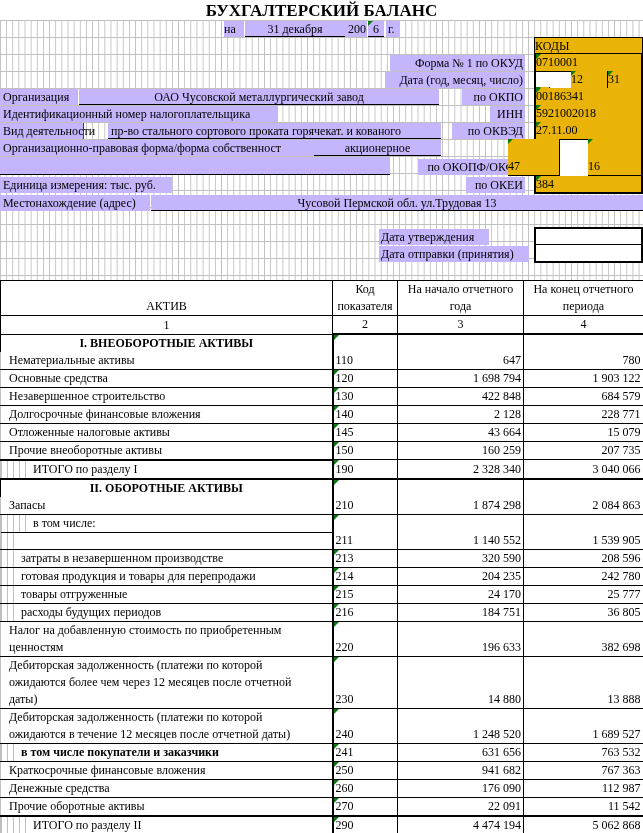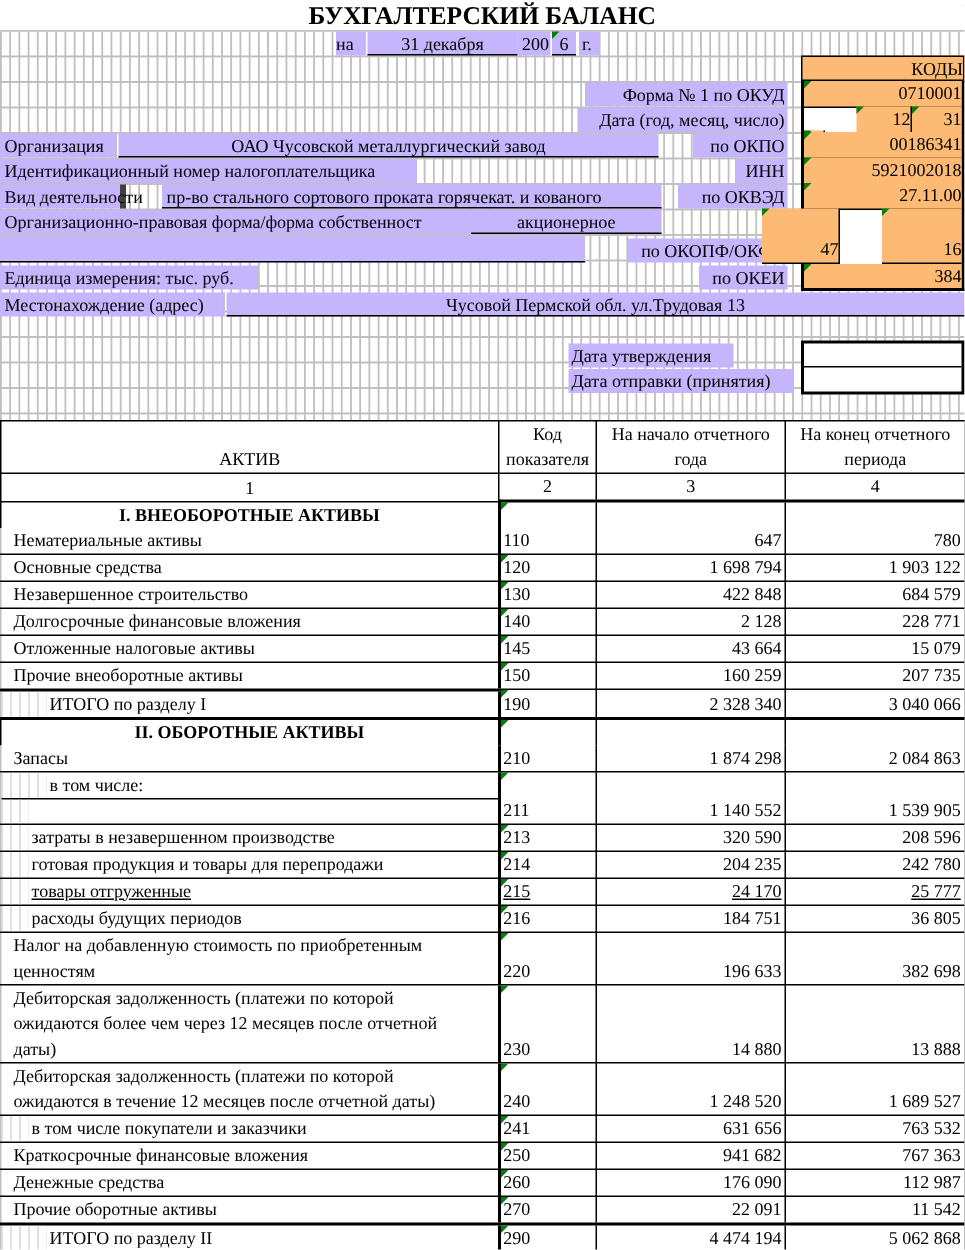--- a/index.html
+++ b/index.html
@@ -16,21 +16,21 @@
       linear-gradient(to bottom, #c0c0c0 1px, transparent 1px);
     background-size: 6.15px 100%, 100% 17px;
     background-position: 0 0, 0 3px;
   }
   .abs { position: absolute; background: #c4b5fd; white-space: nowrap; line-height: 16px; }
   .title { position: absolute; left: 0; top: 0; width: 643px; height: 21px; background: #fff;
     text-align: center; font-size: 17px; font-weight: bold; line-height: 22px; border-bottom: 1px solid #c0c0c0; }
   .ul { border-bottom: 1px solid #000; }
   .r { text-align: right; }
   .c { text-align: center; }
-  .box { position: absolute; border: 1px solid #000; background: #fdba74; text-align: right; line-height: 16px; }
+  .box { position: absolute; border: 1px solid #000; background: #eab308; text-align: left; line-height: 16px; }
   .tri { position: absolute; left: 0; top: 0; width: 0; height: 0;
     border-top: 5px solid #0a7a0a; border-right: 5px solid transparent; }
   
   table.main { position: absolute; left: 0; top: 280px; width: 643px; border-collapse: collapse; table-layout: fixed; background:#fff; }
   table.main td { border: 1px solid #000; padding: 0 2px; vertical-align: bottom; line-height: 17px; font-size: 12px; position: relative; }
   table.main td.lab { border-left: 1px solid #c0c0c0; }
   table.main td.code { text-align: left; border-left: 2px solid #000; }
   table.main td.num { text-align: right; }
   table.main td.last { border-right: 2px solid #000; }
   .sec { text-align: center; font-weight: bold; }
@@ -106,21 +106,21 @@
 <div class="box" style="left:536px;top:176px;width:105px;height:16px;border:none;">
   <span class="tri"></span>
   <span>384</span>
 </div>
 
 <div class="abs" style="left:0;top:89px;width:78px;height:16px;padding-left:3px;border-right:1px solid #c0c0c0;">Организация</div>
 <div class="abs ul c" style="left:79px;top:89px;width:360px;height:16px;">ОАО Чусовской металлургический завод</div>
 
 <div class="abs" style="left:0;top:106px;width:278px;height:16px;padding-left:3px;">Идентификационный номер налогоплательщика</div>
 
-<div class="abs" style="left:0;top:123px;width:84px;height:16px;padding-left:3px;border-right:4px solid #404040;">Вид деятельности</div>
+<div class="abs" style="left:0;top:123px;width:84px;height:16px;padding-left:3px;border-right:1px solid #404040;">Вид деятельности</div>
 <div class="abs ul" style="left:108px;top:123px;width:333px;height:16px;padding-left:3px;">пр-во стального сортового проката горячекат. и кованого</div>
 
 <div class="abs" style="left:0;top:140px;width:314px;height:16px;padding-left:3px;overflow:hidden;">Организационно-правовая форма/форма собственност</div>
 <div class="abs ul c" style="left:314px;top:140px;width:127px;height:16px;">акционерное</div>
 <div class="abs ul" style="left:0;top:157px;width:390px;height:18px;"></div>
 
 <div class="abs" style="left:0;top:177px;width:172px;height:16px;padding-left:3px;">Единица измерения: тыс. руб.</div>
 
 <div class="abs" style="left:0;top:195px;width:150px;height:16px;padding-left:3px;border-right:1px solid #c0c0c0;">Местонахождение (адрес)</div>
 <div class="abs ul c" style="left:151px;top:195px;width:492px;height:16px;">Чусовой Пермской обл. ул.Трудовая 13</div>
@@ -222,21 +222,21 @@
     <td class="code"><span class="tri"></span><span>213</span></td>
     <td class="num">320 590</td>
     <td class="num last">208 596</td>
   </tr>
   <tr style="height:17px;">
     <td class="lab" style="padding-left:20px;"><span class="tbar2"></span><span class="lbltxt">готовая продукция и товары для перепродажи</span></td>
     <td class="code"><span class="tri"></span><span>214</span></td>
     <td class="num">204 235</td>
     <td class="num last">242 780</td>
   </tr>
-  <tr style="height:17px;text-decoration:underline;">
+  <tr style="height:17px;">
     <td class="lab" style="padding-left:20px;"><span class="tbar2"></span><span class="lbltxt">товары отгруженные</span></td>
     <td class="code"><span class="tri"></span><span>215</span></td>
     <td class="num">24 170</td>
     <td class="num last">25 777</td>
   </tr>
   <tr style="height:17px;">
     <td class="lab" style="padding-left:20px;"><span class="tbar2"></span><span class="lbltxt">расходы будущих периодов</span></td>
     <td class="code"><span class="tri"></span><span>216</span></td>
     <td class="num">184 751</td>
     <td class="num last">36 805</td>
@@ -253,21 +253,21 @@
     <td class="num">14 880</td>
     <td class="num last">13 888</td>
   </tr>
   <tr style="height:34px;">
     <td class="lab" style="padding-left:8px;"><span>Дебиторская задолженность (платежи по которой</span><br><span>ожидаются в течение 12 месяцев после отчетной даты)</span></td>
     <td class="code"><span class="tri"></span><span>240</span></td>
     <td class="num">1 248 520</td>
     <td class="num last">1 689 527</td>
   </tr>
   <tr style="height:17px;">
-    <td class="lab" style="padding-left:20px;"><span class="tbar2"></span><span class="lbltxt">в том числе покупатели и заказчики</span></td>
+    <td class="lab" style="padding-left:20px;font-weight:bold;"><span class="tbar2"></span><span class="lbltxt">в том числе покупатели и заказчики</span></td>
     <td class="code"><span class="tri"></span><span>241</span></td>
     <td class="num">631 656</td>
     <td class="num last">763 532</td>
   </tr>
   <tr style="height:17px;">
     <td class="lab" style="padding-left:8px;">Краткосрочные финансовые вложения</td>
     <td class="code"><span class="tri"></span><span>250</span></td>
     <td class="num">941 682</td>
     <td class="num last">767 363</td>
   </tr>

